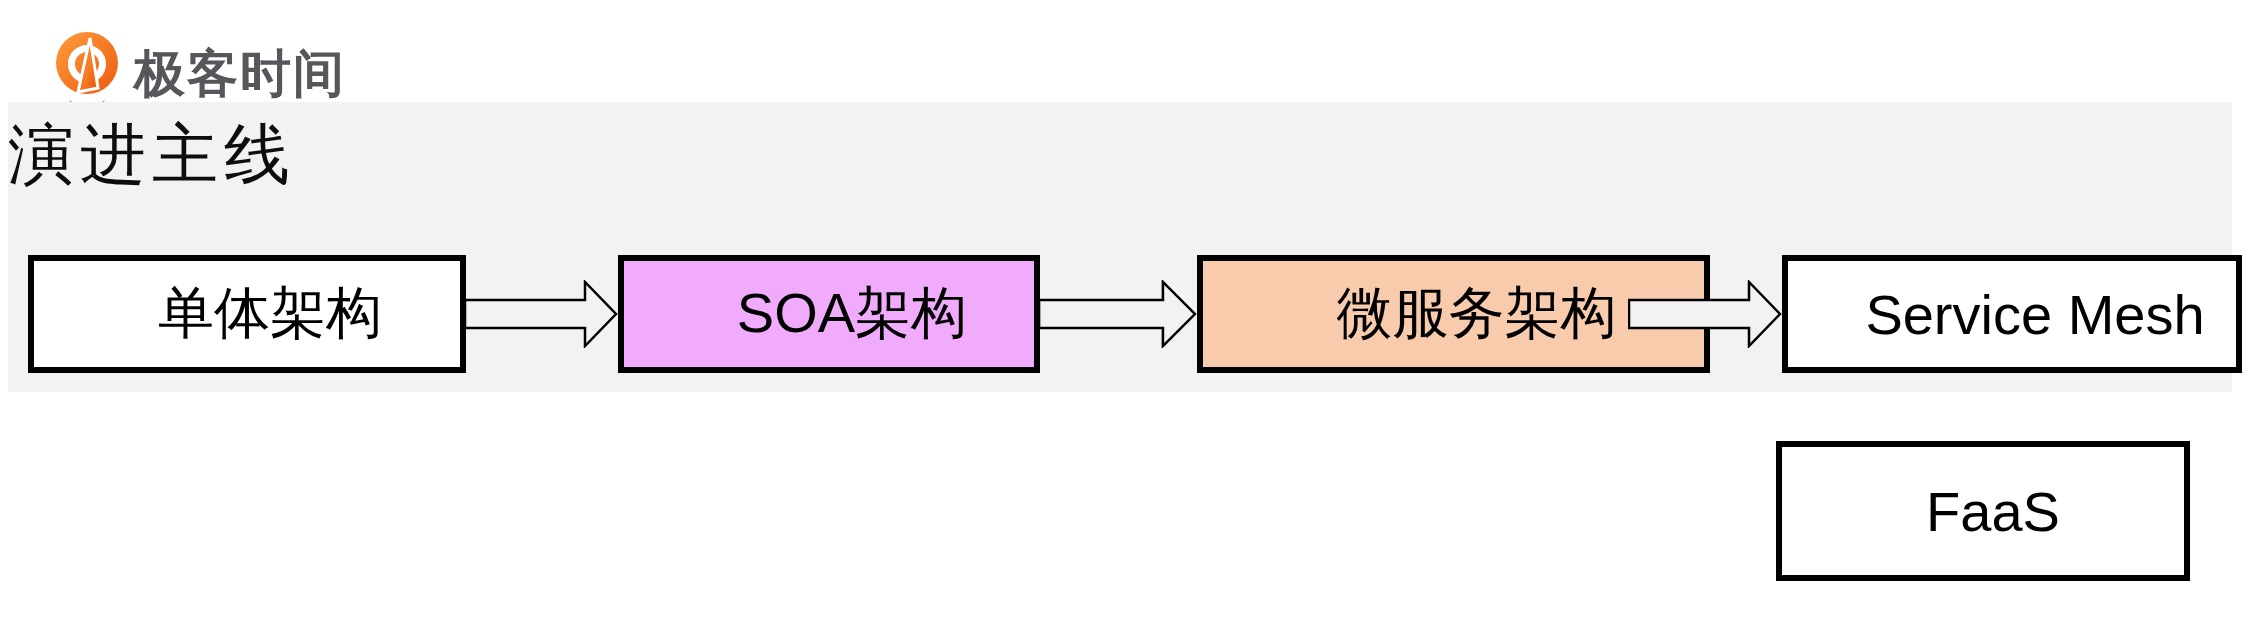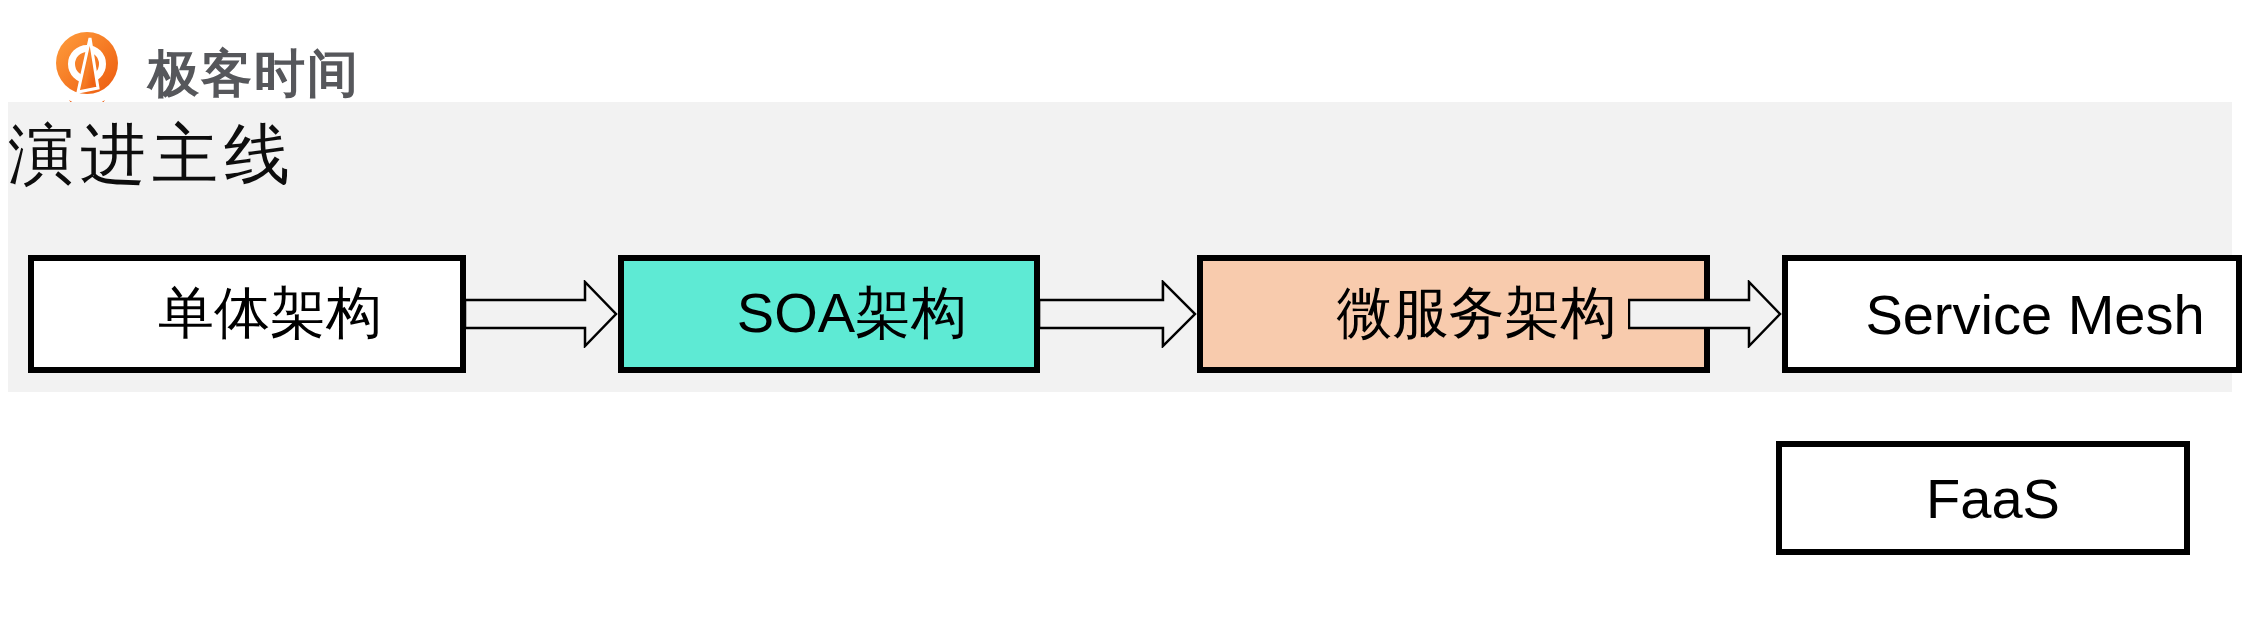--- a/index.html
+++ b/index.html
@@ -1,21 +1,21 @@
 <!DOCTYPE html>
 <html><head>
 <meta charset="utf-8">
 <style>
   html,body{margin:0;padding:0;}
   body{
     width:2248px;height:618px;position:relative;background:#ffffff;
     font-family:"Liberation Sans","DejaVu Sans",sans-serif;overflow:hidden;
   }
   
-  .logo{position:absolute;left:54px;top:30px;display:flex;align-items:center;gap:28px;}
+  .logo{position:absolute;left:54px;top:30px;display:flex;align-items:center;gap:14px;}
   .logo-icon{width:66px;height:86px;display:block;}
   .logo-text{font-size:51px;font-weight:bold;letter-spacing:2px;line-height:1;}
   
   .band{position:absolute;left:8px;top:102px;width:2224px;height:290px;}
   .band-title{
     position:absolute;left:0;top:8px;width:2100px;
     font-family:"DejaVu Serif","Liberation Serif",serif;
     font-size:66px;color:#0d0d0d;letter-spacing:6px;
   }
   
@@ -23,21 +23,21 @@
     position:absolute;top:255px;height:118px;background:#ffffff;
     border:6px solid #000;box-sizing:border-box;
     display:flex;align-items:center;justify-content:center;
     font-size:56px;color:#000;white-space:nowrap;padding-left:46px;
   }
   .node-1{left:28px;width:438px;}
   .node-2{left:618px;width:422px;}
   .node-3{left:1197px;width:513px;}
   .node-4{left:1782px;width:460px;}
   .node-faas{
-    position:absolute;left:1776px;top:441px;width:414px;height:114px;
+    position:absolute;left:1776px;top:441px;width:414px;height:140px;
     background:#ffffff;border:6px solid #000;box-sizing:border-box;
     display:flex;align-items:center;justify-content:center;
     font-size:56px;color:#000;padding-left:20px;
   }
   
   .arrow{position:absolute;top:280px;height:68px;}
   .arrow-1{left:464px;width:154px;}
   .arrow-2{left:1038px;width:159px;}
   .arrow-3{left:1628px;width:154px;}
   .arrow svg{width:100%;height:100%;display:block;}
@@ -60,21 +60,21 @@
     <path d="M15 70 Q33 83 51 70 Q45 81 33 82 Q21 81 15 70 Z" fill="#ec5a0e"></path>
   </svg>
   <span class="logo-text" style="color: rgb(86, 87, 91);">极客时间</span>
 </div>
 
 <div class="band" style="background: rgb(242, 242, 242);">
   <div class="band-title">演进主线</div>
 </div>
 
 <div class="node node-1" style="background: rgb(255, 255, 255); border-color: rgb(0, 0, 0);">单体架构</div>
-<div class="node node-2" style="background: #5eead4; border-color: rgb(0, 0, 0);">SOA架构</div>
+<div class="node node-2" style="background: #f0abfc; border-color: rgb(0, 0, 0);">SOA架构</div>
 <div class="node node-3" style="background: rgb(248, 203, 173); border-color: rgb(0, 0, 0);">微服务架构</div>
 <div class="node node-4" style="background: rgb(255, 255, 255); border-color: rgb(0, 0, 0);">Service Mesh</div>
 
 <div class="arrow arrow-1">
   <svg viewBox="0 0 154 68" preserveAspectRatio="none">
     <polygon class="arrow-shape" points="1,20 121,20 121,2 152,34 121,66 121,48 1,48" stroke-width="2.5" fill="#f2f2f2" stroke="#000000"></polygon>
   </svg>
 </div>
 <div class="arrow arrow-2">
   <svg viewBox="0 0 154 68" preserveAspectRatio="none">

